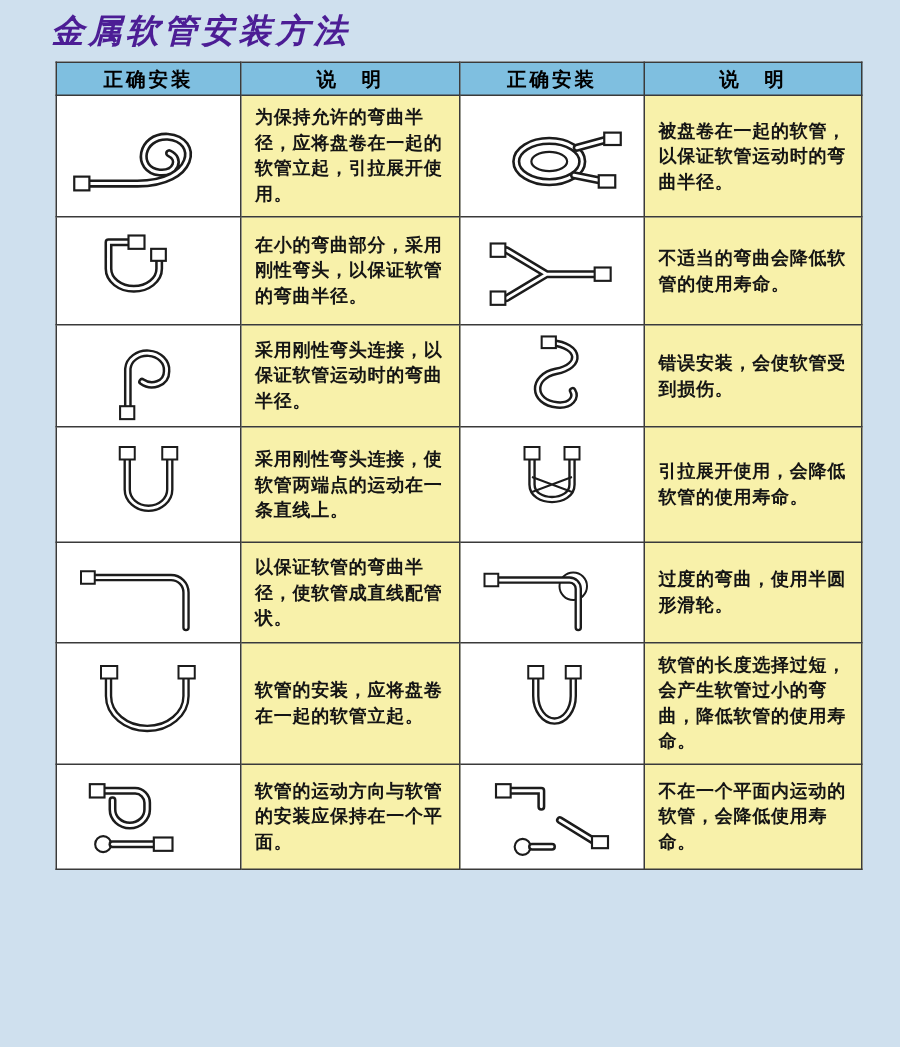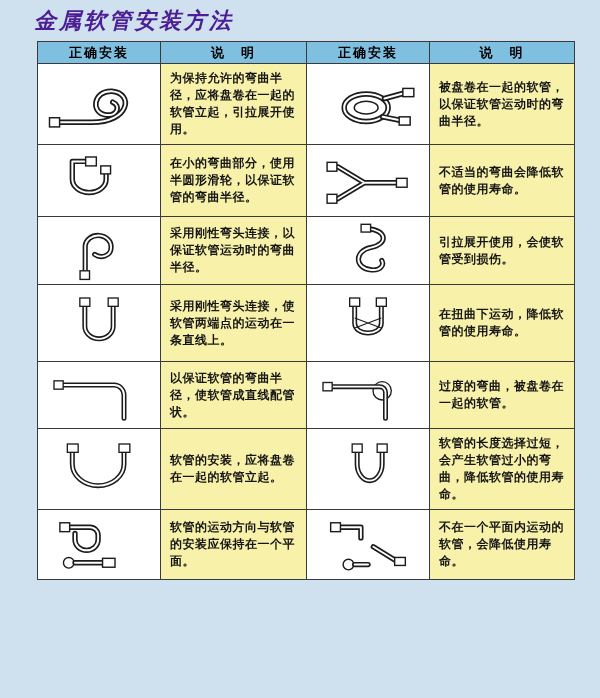--- a/index.html
+++ b/index.html
@@ -121,21 +121,21 @@
 
   <tr class="r4">
     <td class="img">
       <svg class="illus" viewBox="0 0 120 72" width="112" height="64">
         <path class="hose" d="M46,14 H30 V34 A19,15 0 1 0 68,34 V27"></path>
             <path class="hose-core" d="M46,14 H30 V34 A19,15 0 1 0 68,34 V27"></path>
         <rect class="fit" x="45" y="9" width="12" height="10"></rect>
         <rect class="fit" x="62" y="19" width="11" height="9"></rect>
       </svg>
     </td>
-    <td class="desc">在小的弯曲部分，使用半圆形滑轮，以保证软管的弯曲半径。</td>
+    <td class="desc">在小的弯曲部分，采用刚性弯头，以保证软管的弯曲半径。</td>
     <td class="img">
       <svg class="illus" viewBox="0 0 120 72" width="112" height="64">
         <path class="hose" d="M26,20 L56,38 L26,56 M56,38 H93"></path>
             <path class="hose-core" d="M26,20 L56,38 L26,56 M56,38 H93"></path>
         <rect class="fit" x="14" y="15" width="11" height="10"></rect>
         <rect class="fit" x="14" y="51" width="11" height="10"></rect>
         <rect class="fit" x="92" y="33" width="12" height="10"></rect>
       </svg>
     </td>
     <td class="desc">不适当的弯曲会降低软管的使用寿命。</td>
@@ -150,21 +150,21 @@
       </svg>
     </td>
     <td class="desc">采用刚性弯头连接，以保证软管运动时的弯曲半径。</td>
     <td class="img">
       <svg class="illus" viewBox="0 0 120 72" width="110" height="62">
         <path class="hose" d="M60,10 C82,12 84,28 63,32 C44,36 44,56 64,58 C75,59 79,52 76,47"></path>
             <path class="hose-core" d="M60,10 C82,12 84,28 63,32 C44,36 44,56 64,58 C75,59 79,52 76,47"></path>
         <rect class="fit" x="52" y="5" width="11" height="9"></rect>
       </svg>
     </td>
-    <td class="desc">引拉展开使用，会使软管受到损伤。</td>
+    <td class="desc">错误安装，会使软管受到损伤。</td>
   </tr>
 
   <tr class="r6">
     <td class="img">
       <svg class="illus" viewBox="0 0 120 72" width="110" height="60">
         <path class="hose" d="M43,14 V40 A17,15 0 0 0 77,40 V14"></path>
             <path class="hose-core" d="M43,14 V40 A17,15 0 0 0 77,40 V14"></path>
         <rect class="fit" x="37" y="6" width="12" height="10"></rect>
         <rect class="fit" x="71" y="6" width="12" height="10"></rect>
       </svg>
@@ -172,41 +172,41 @@
     <td class="desc">采用刚性弯头连接，使软管两端点的运动在一条直线上。</td>
     <td class="img">
       <svg class="illus" viewBox="0 0 120 72" width="110" height="60">
         <path class="hose" d="M44,14 V36 C44,52 76,52 76,36 V14"></path>
             <path class="hose-core" d="M44,14 V36 C44,52 76,52 76,36 V14"></path>
         <path class="thin" d="M44,30 L76,42 M76,30 L44,42"></path>
         <rect class="fit" x="38" y="6" width="12" height="10"></rect>
         <rect class="fit" x="70" y="6" width="12" height="10"></rect>
       </svg>
     </td>
-    <td class="desc">在扭曲下运动，降低软管的使用寿命。</td>
+    <td class="desc">引拉展开使用，会降低软管的使用寿命。</td>
   </tr>
 
   <tr class="r7">
     <td class="img">
       <svg class="illus" viewBox="0 0 120 72" width="112" height="60">
         <path class="hose" d="M14,24 H78 A12,12 0 0 1 90,36 V64"></path>
             <path class="hose-core" d="M14,24 H78 A12,12 0 0 1 90,36 V64"></path>
         <rect class="fit" x="6" y="19" width="11" height="10"></rect>
       </svg>
     </td>
     <td class="desc">以保证软管的弯曲半径，使软管成直线配管状。</td>
     <td class="img">
       <svg class="illus" viewBox="0 0 120 72" width="112" height="60">
         <circle class="thin" cx="77" cy="31" r="11"></circle>
         <path class="hose" d="M14,26 H74 A7,7 0 0 1 81,33 V64"></path>
             <path class="hose-core" d="M14,26 H74 A7,7 0 0 1 81,33 V64"></path>
         <rect class="fit" x="6" y="21" width="11" height="10"></rect>
       </svg>
     </td>
-    <td class="desc">过度的弯曲，被盘卷在一起的软管。</td>
+    <td class="desc">过度的弯曲，使用半圆形滑轮。</td>
   </tr>
 
   <tr class="r8">
     <td class="img">
       <svg class="illus" viewBox="0 0 120 72" width="110" height="60">
         <path class="hose" d="M28,14 V30 A31,26 0 0 0 90,30 V14"></path>
             <path class="hose-core" d="M28,14 V30 A31,26 0 0 0 90,30 V14"></path>
         <rect class="fit" x="22" y="6" width="13" height="10"></rect>
         <rect class="fit" x="84" y="6" width="13" height="10"></rect>
       </svg>

